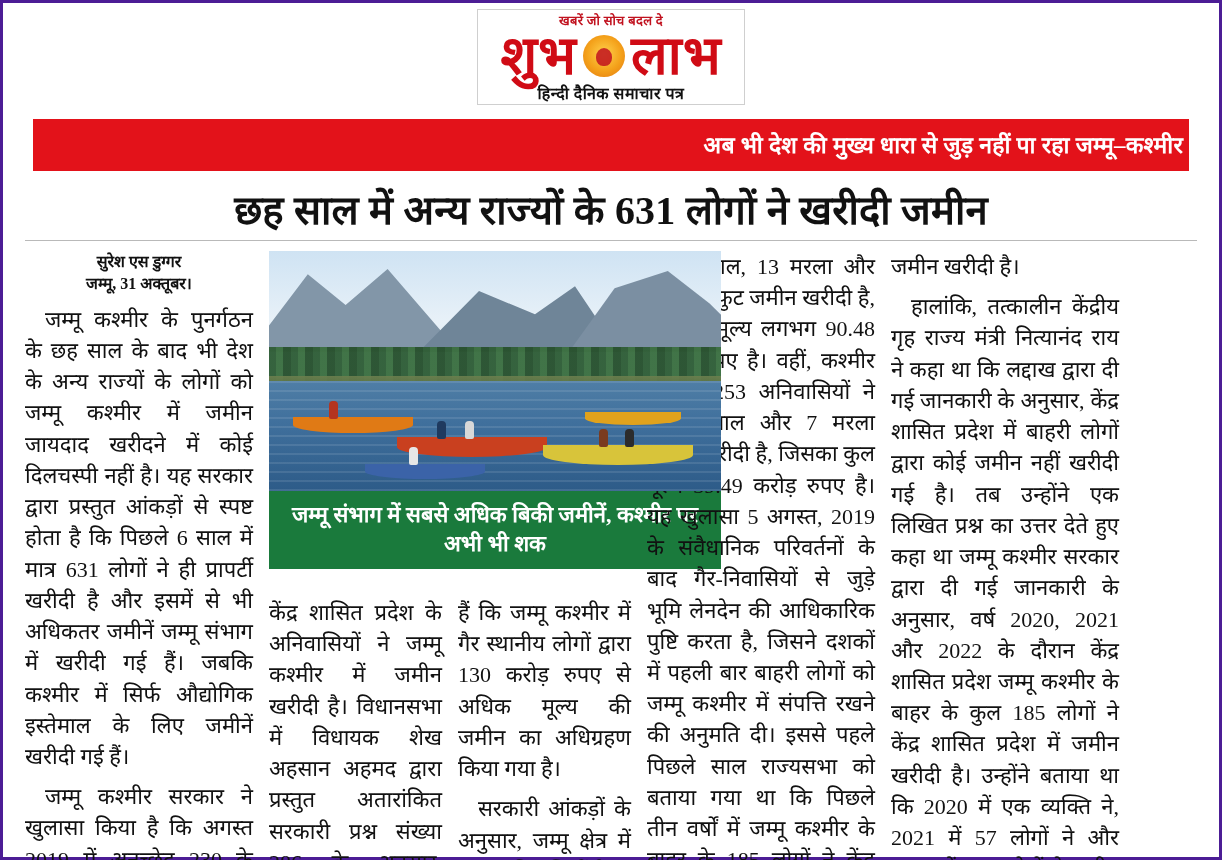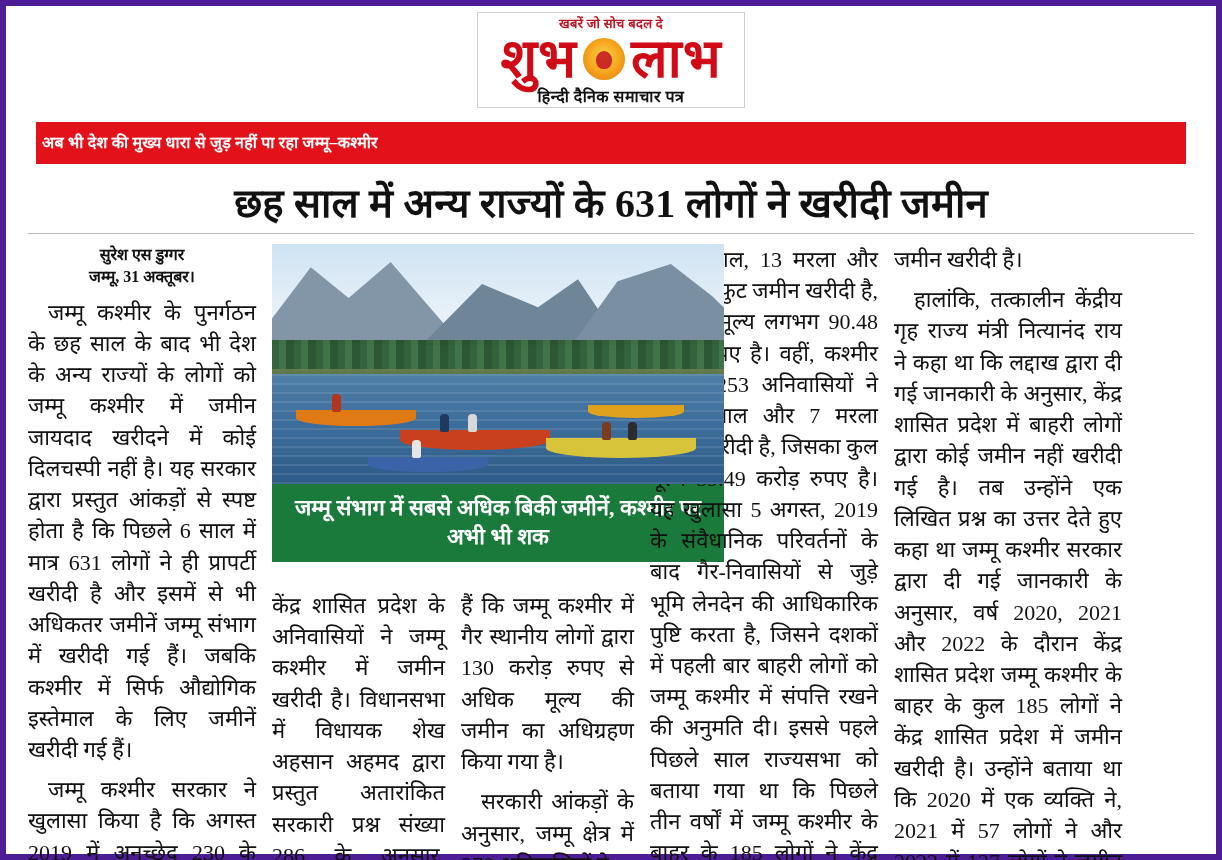--- a/index.html
+++ b/index.html
@@ -12,21 +12,21 @@
     background: #ffffff;
     font-family: "Liberation Serif", serif;
     color: #111;
     overflow: hidden;
   }
   .page {
     position: relative;
     width: 1222px;
     height: 860px;
     box-sizing: border-box;
-    border: 6px solid #4c1d95;
+    border: 3px solid #4c1d95;
     background: #fff;
     font-family: Liberation Serif, serif;
   }
 
   
   .masthead {
     padding-top: 6px;
     text-align: center;
   }
   .logo-box {
@@ -89,23 +89,23 @@
     font-size: 15px;
     color: #222;
     line-height: 1.45;
   }
 
   
   .red-banner {
     margin: 14px 30px 0 30px;
     background: #e3121a;
     color: #fff;
-    text-align: left;
-    font-weight: bold;
-    font-size: 16px;
+    text-align: right;
+    font-weight: bold;
+    font-size: 23px;
     padding: 9px 6px 11px 6px;
     letter-spacing: .2px;
   }
 
   
   .headline {
     text-align: center;
     font-size: 40px;
     font-weight: bold;
     color: #111;

